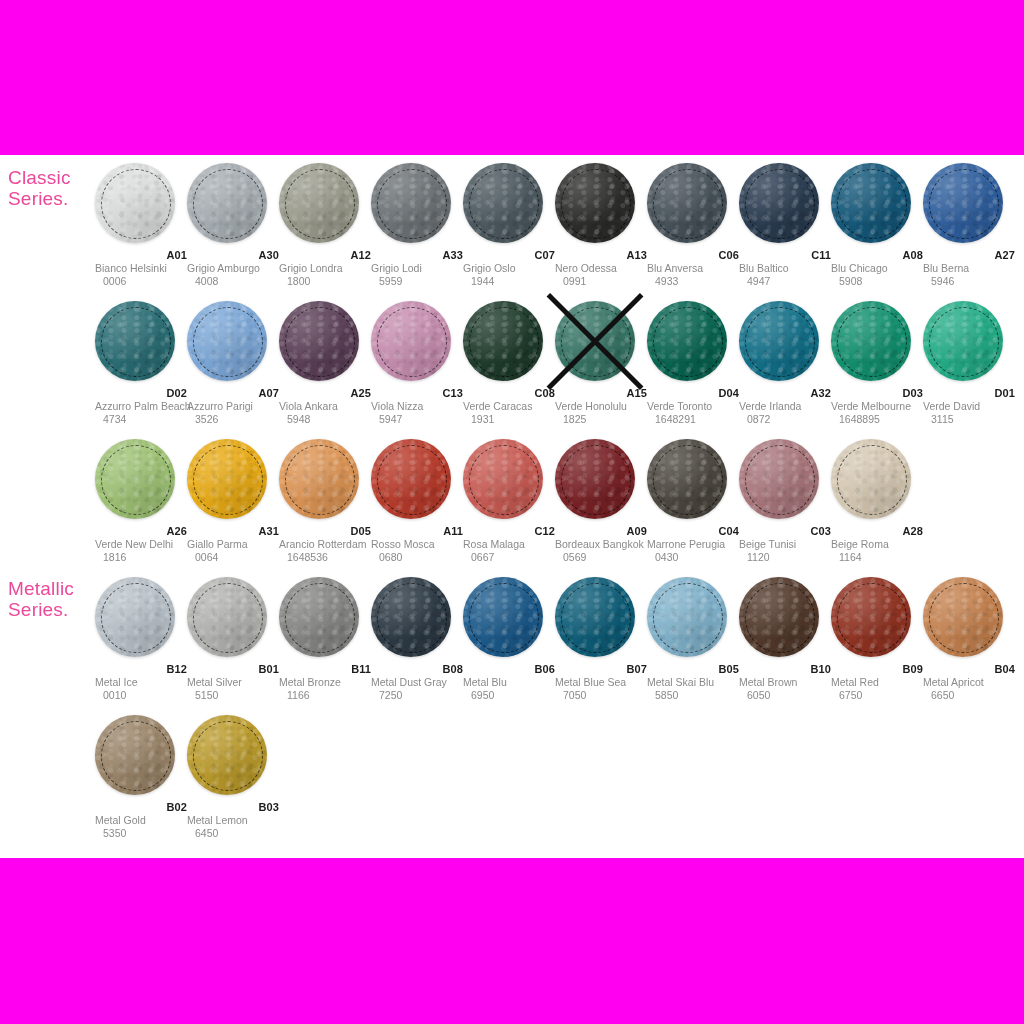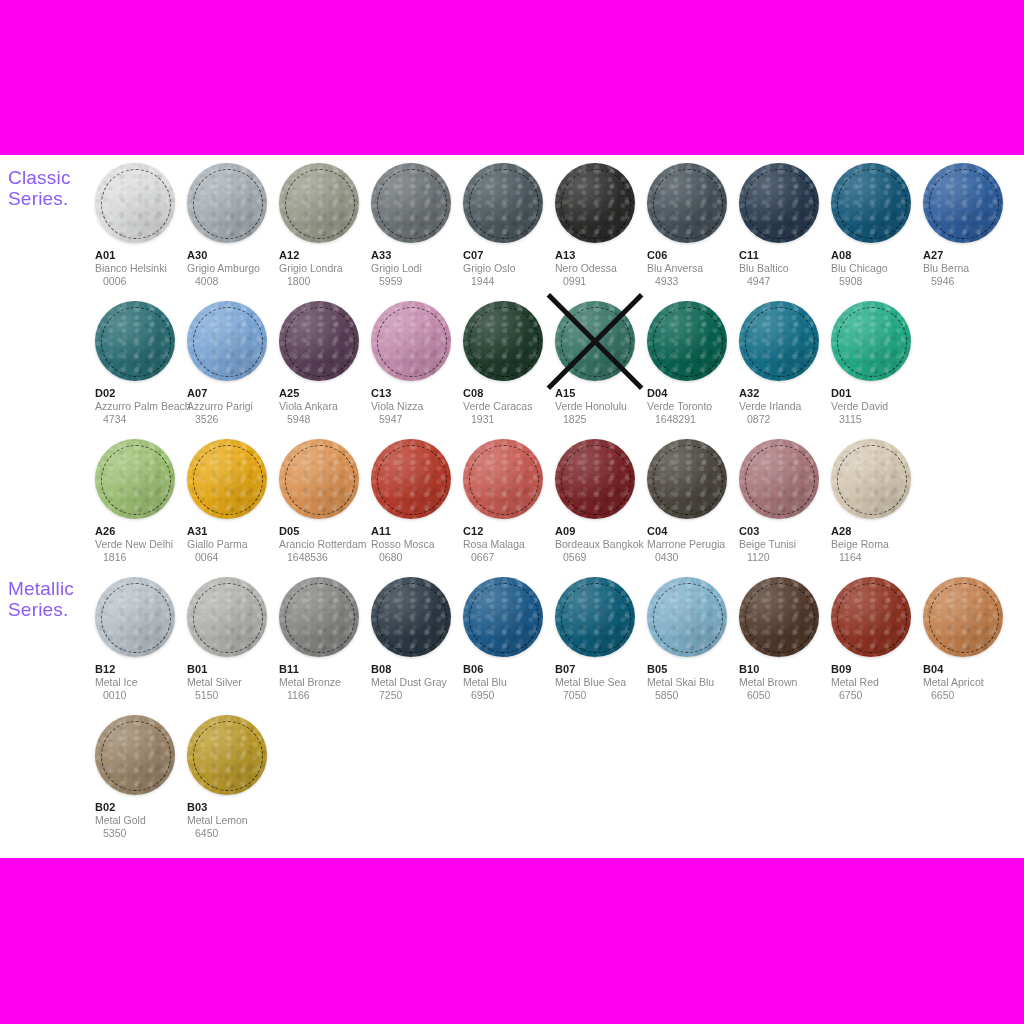--- a/index.html
+++ b/index.html
@@ -34,21 +34,21 @@
     height: 703px;
     background: #ffffff;
   }
 
   
   .series-label {
     position: absolute;
     left: 8px;
     font-size: 19px;
     line-height: 21px;
-    color: #8b5cf6;
+    color: #ec4899;
     font-weight: 400;
     letter-spacing: .2px;
     white-space: pre-line;
   }
   .series-classic  { top: 12px; }
   .series-metallic { top: 423px; }
 
   
   .grid {
     position: absolute;
@@ -138,20 +138,21 @@
   .cross i.b { transform: rotate(-45deg); }
 
   
   .caption { margin-top: 6px; }
   .code {
     font-size: 11px;
     font-weight: bold;
     color: #1d1d1d;
     line-height: 13px;
     letter-spacing: .1px;
+    text-align: right;
   }
   .cname {
     font-size: 10.5px;
     color: #8a8a8a;
     line-height: 13px;
     white-space: nowrap;
   }
   .cnum {
     font-size: 10.5px;
     color: #8a8a8a;
@@ -374,20 +375,31 @@
             <div class="stitch"></div>
           </div>
           <div class="caption">
             <div class="code">A32</div>
             <div class="cname">Verde Irlanda</div>
             <div class="cnum">0872</div>
           </div>
         </div>
         <div class="cell">
           <div class="swatch-wrap">
+            <div class="swatch" style="background: rgb(18, 145, 111);"></div>
+            <div class="stitch"></div>
+          </div>
+          <div class="caption">
+            <div class="code">D03</div>
+            <div class="cname">Verde Melbourne</div>
+            <div class="cnum">1648895</div>
+          </div>
+        </div>
+        <div class="cell">
+          <div class="swatch-wrap">
             <div class="swatch" style="background: rgb(35, 173, 135);"></div>
             <div class="stitch"></div>
           </div>
           <div class="caption">
             <div class="code">D01</div>
             <div class="cname">Verde David</div>
             <div class="cnum">3115</div>
           </div>
         </div>
       </div>

